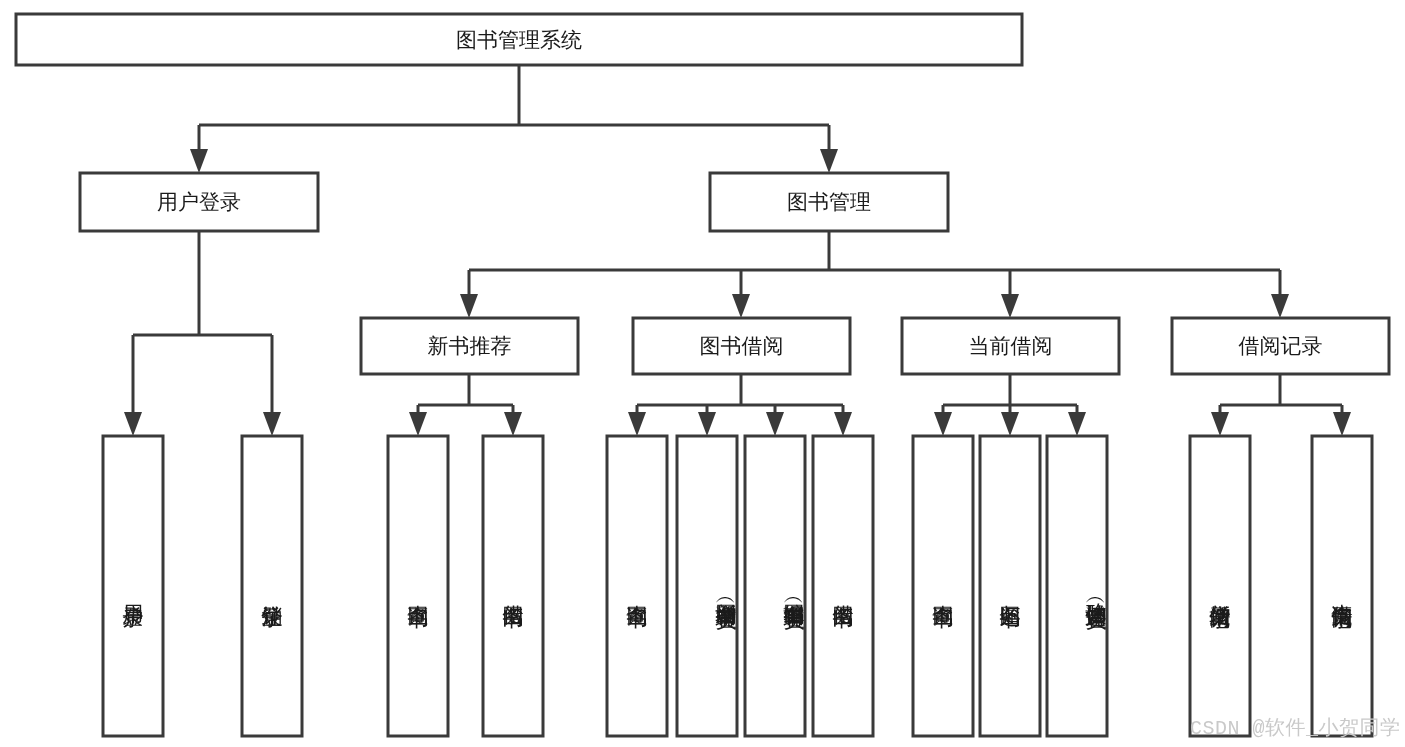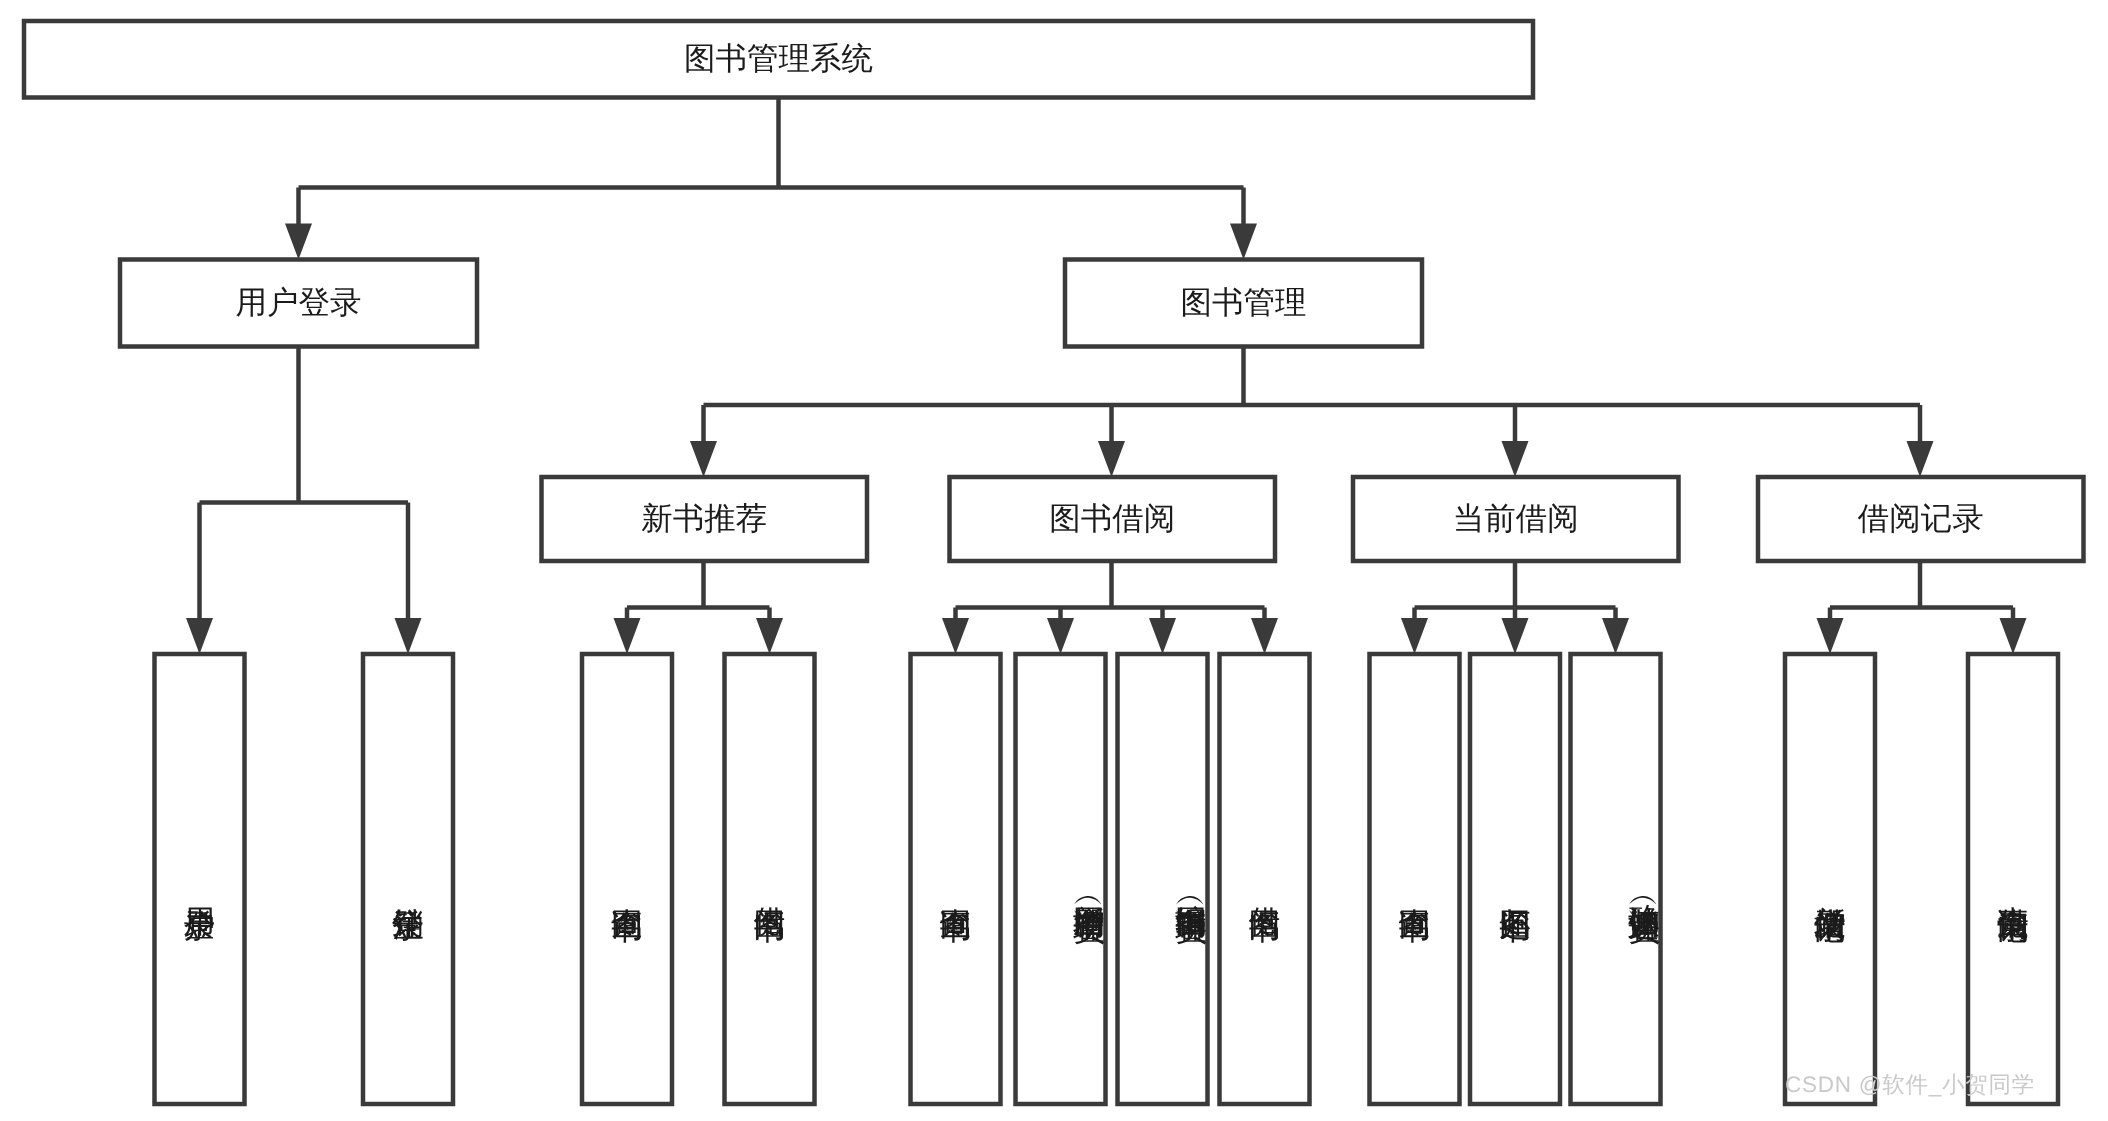--- a/index.html
+++ b/index.html
@@ -60,22 +60,22 @@
     letter-spacing: 1px;
     color: #1b1b1b;
     white-space: nowrap;
     display: flex;
     align-items: flex-start;
     justify-content: center;
     pointer-events: none;
   }
   .watermark {
     position: absolute;
-    font-family: Liberation Sans, sans-serif;
-    font-size: 15px;
+    font-family: Liberation Mono, monospace;
+    font-size: 20px;
     color: #c9c9c9;
     white-space: nowrap;
     letter-spacing: 0.5px;
   }
 </style>
 </head>
 <body>
 
 <div id="diagram-root">
   <svg class="diagram-canvas" viewBox="0 0 1405 747">

